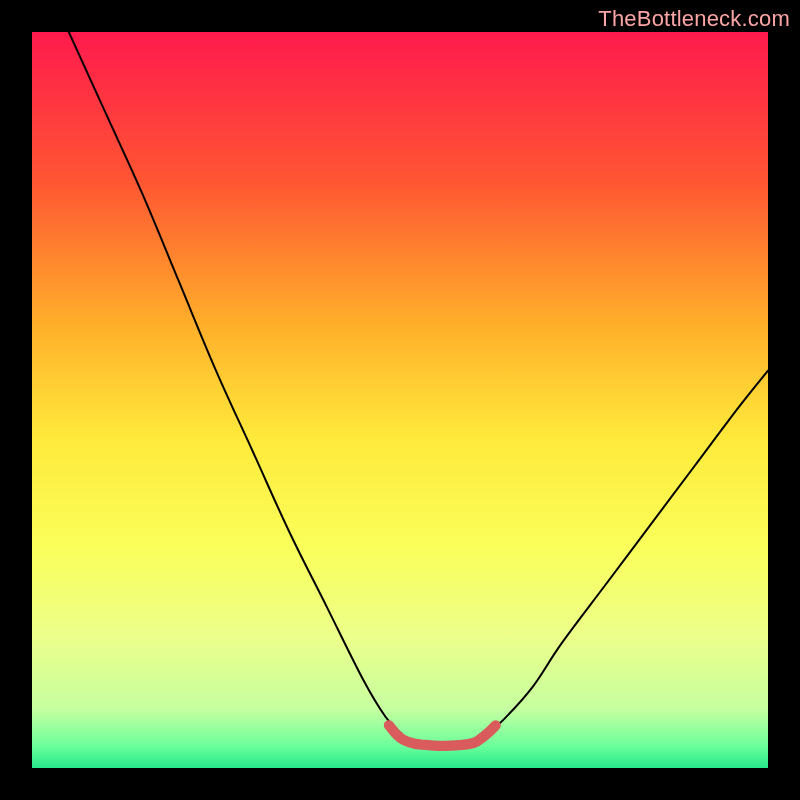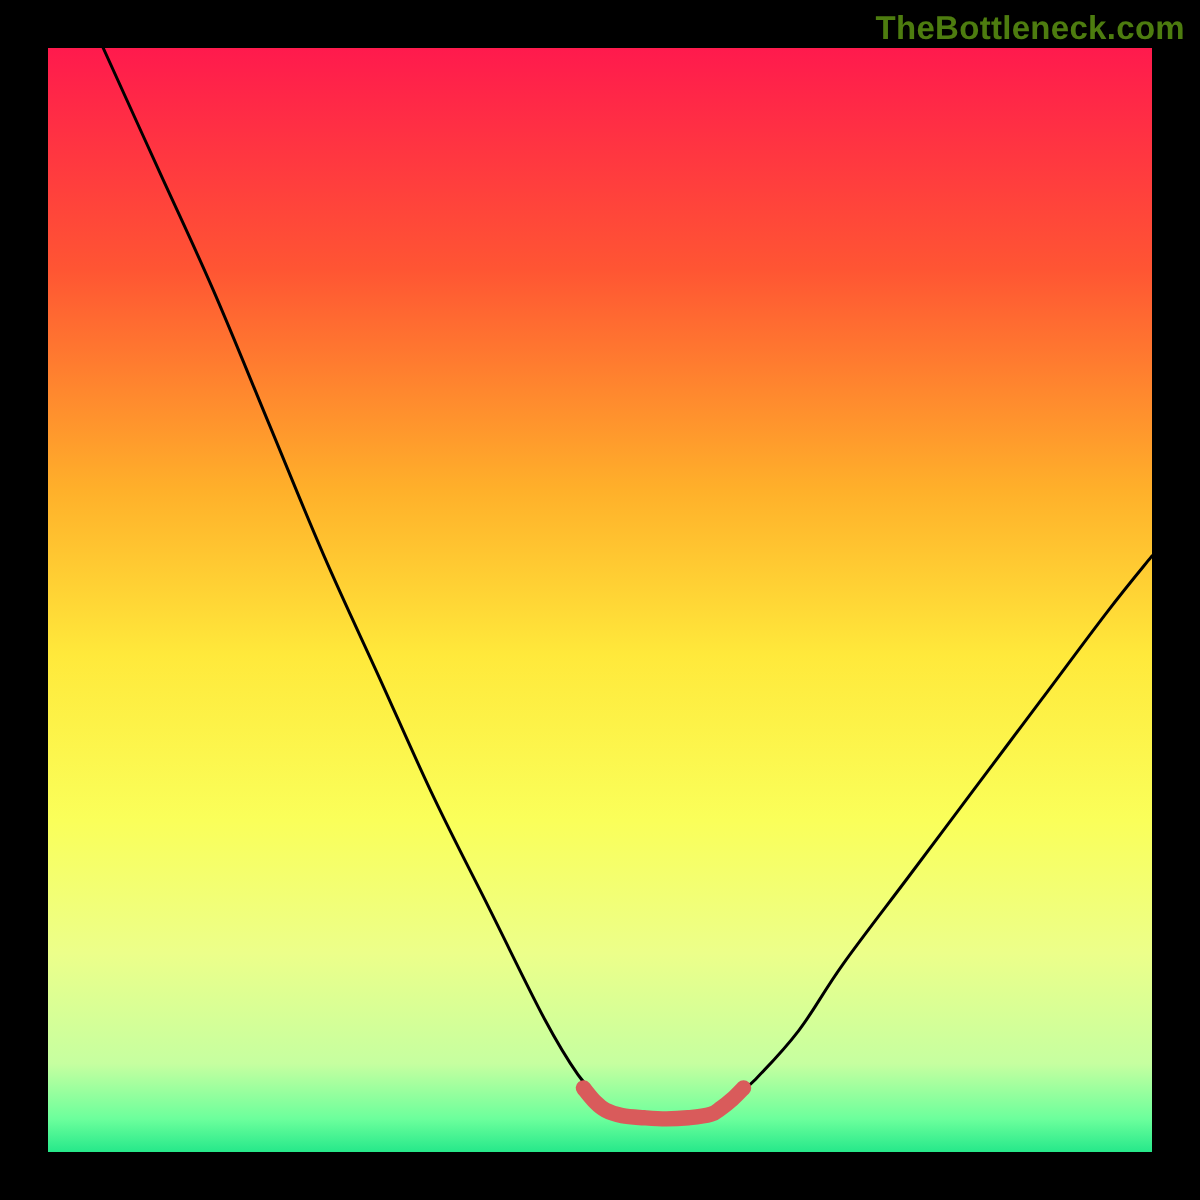--- a/index.html
+++ b/index.html
@@ -23,22 +23,22 @@
     width: 736px;
     height: 736px;
     overflow: hidden;
   }
   .watermark {
     position: absolute;
     top: 6px;
     right: 10px;
     font-family: Arial, Helvetica, sans-serif;
     font-size: 22px;
-    font-weight: 700;
-    color: #4d7c0f;
+    font-weight: 400;
+    color: #fca5a5;
     letter-spacing: 0.2px;
   }
   svg { display: block; }
 </style>
 </head>
 <body>
 
 <div class="frame">
   <div class="watermark">TheBottleneck.com</div>
 

